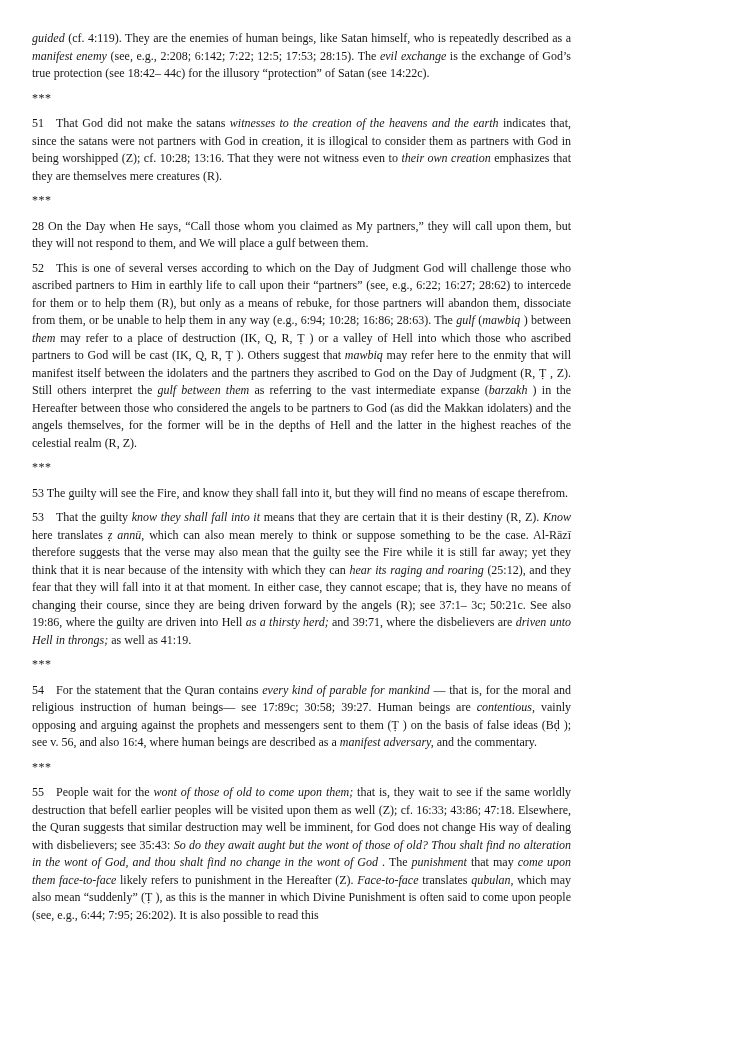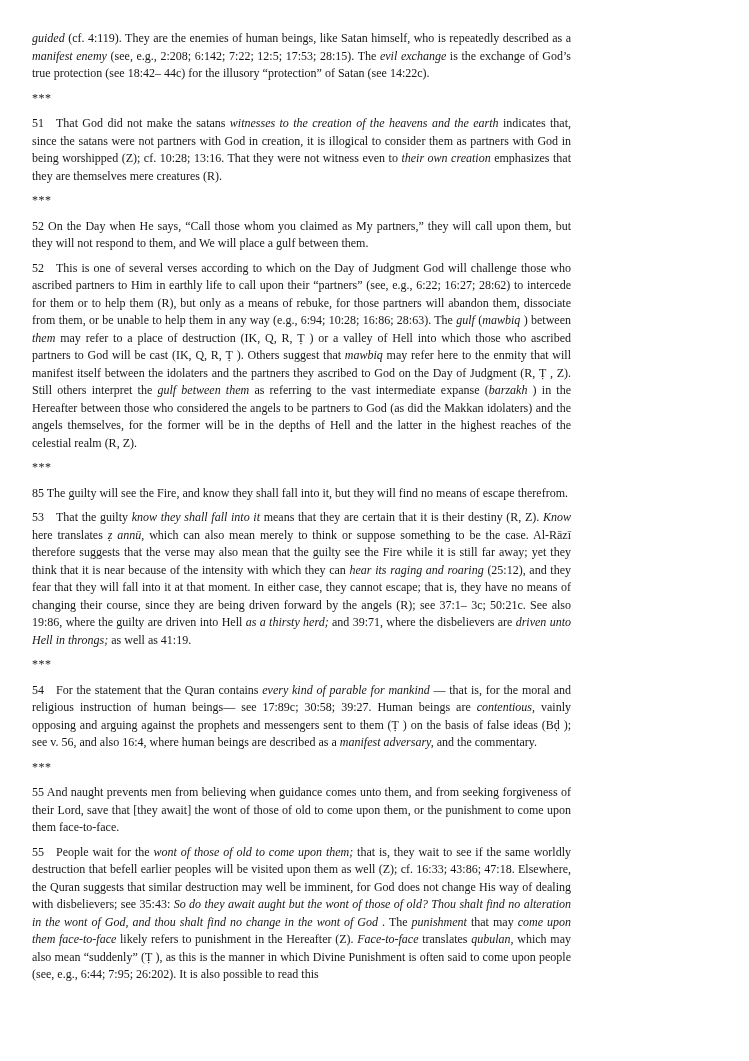--- a/index.html
+++ b/index.html
@@ -43,24 +43,23 @@
 </style>
 </head>
 <body>
 
 <div class="page">
   <div class="page-body">
       <p class="paragraph"><em>guided</em><span> (cf. 4:119). They are the enemies of human beings, like Satan himself, who is repeatedly described as a </span><em>manifest enemy</em><span> (see, e.g., 2:208; 6:142; 7:22; 12:5; 17:53; 28:15). The </span><em>evil exchange</em><span> is the exchange of God’s true protection (see 18:42– 44c) for the illusory “protection” of Satan (see 14:22c).</span></p>
       <p class="sep">***</p>
       <p class="commentary"><span>51 That God did not make the satans </span><em>witnesses to the creation of the heavens and the earth</em><span> indicates that, since the satans were not partners with God in creation, it is illogical to consider them as partners with God in being worshipped (Z); cf. 10:28; 13:16. That they were not witness even to </span><em>their own creation</em><span> emphasizes that they are themselves mere creatures (R).</span></p>
       <p class="sep">***</p>
-      <p class="verse"><span>52 On the Day when He says, “Call those whom you claimed as My partners,” they will call upon them, but they will not respond to them, and We will place a gulf between them.</span></p>
+      <p class="verse"><span>28 On the Day when He says, “Call those whom you claimed as My partners,” they will call upon them, but they will not respond to them, and We will place a gulf between them.</span></p>
       <p class="commentary"><span>52 This is one of several verses according to which on the Day of Judgment God will challenge those who ascribed partners to Him in earthly life to call upon their “partners” (see, e.g., 6:22; 16:27; 28:62) to intercede for them or to help them (R), but only as a means of rebuke, for those partners will abandon them, dissociate from them, or be unable to help them in any way (e.g., 6:94; 10:28; 16:86; 28:63). The </span><em>gulf</em><span> (</span><em>mawbiq</em><span> ) between </span><em>them</em><span> may refer to a place of destruction (IK, Q, R, Ṭ ) or a valley of Hell into which those who ascribed partners to God will be cast (IK, Q, R, Ṭ ). Others suggest that </span><em>mawbiq</em><span> may refer here to the enmity that will manifest itself between the idolaters and the partners they ascribed to God on the Day of Judgment (R, Ṭ , Z). Still others interpret the </span><em>gulf between them</em><span> as referring to the vast intermediate expanse (</span><em>barzakh</em><span> ) in the Hereafter between those who considered the angels to be partners to God (as did the Makkan idolaters) and the angels themselves, for the former will be in the depths of Hell and the latter in the highest reaches of the celestial realm (R, Z).</span></p>
       <p class="sep">***</p>
-      <p class="verse"><span>85 The guilty will see the Fire, and know they shall fall into it, but they will find no means of escape therefrom.</span></p>
+      <p class="verse"><span>53 The guilty will see the Fire, and know they shall fall into it, but they will find no means of escape therefrom.</span></p>
       <p class="commentary"><span>53 That the guilty </span><em>know they shall fall into it</em><span> means that they are certain that it is their destiny (R, Z). </span><em>Know</em><span> here translates </span><em>ẓ annū,</em><span> which can also mean merely to think or suppose something to be the case. Al-Rāzī therefore suggests that the verse may also mean that the guilty see the Fire while it is still far away; yet they think that it is near because of the intensity with which they can </span><em>hear its raging and roaring</em><span> (25:12), and they fear that they will fall into it at that moment. In either case, they cannot escape; that is, they have no means of changing their course, since they are being driven forward by the angels (R); see 37:1– 3c; 50:21c. See also 19:86, where the guilty are driven into Hell </span><em>as a thirsty herd;</em><span> and 39:71, where the disbelievers are </span><em>driven unto Hell in throngs;</em><span> as well as 41:19.</span></p>
       <p class="sep">***</p>
       <p class="commentary"><span>54 For the statement that the Quran contains </span><em>every kind of parable for mankind</em><span> — that is, for the moral and religious instruction of human beings— see 17:89c; 30:58; 39:27. Human beings are </span><em>contentious,</em><span> vainly opposing and arguing against the prophets and messengers sent to them (Ṭ ) on the basis of false ideas (Bḍ ); see v. 56, and also 16:4, where human beings are described as a </span><em>manifest adversary,</em><span> and the commentary.</span></p>
       <p class="sep">***</p>
-      <p class="verse"><span>55 And naught prevents men from believing when guidance comes unto them, and from seeking forgiveness of their Lord, save that [they await] the wont of those of old to come upon them, or the punishment to come upon them face-to-face.</span></p>
       <p class="commentary"><span>55 People wait for the </span><em>wont of those of old to come upon them;</em><span> that is, they wait to see if the same worldly destruction that befell earlier peoples will be visited upon them as well (Z); cf. 16:33; 43:86; 47:18. Elsewhere, the Quran suggests that similar destruction may well be imminent, for God does not change His way of dealing with disbelievers; see 35:43: </span><em>So do they await aught but the wont of those of old? Thou shalt find no alteration in the wont of God, and thou shalt find no change in the wont of God</em><span> . The </span><em>punishment</em><span> that may </span><em>come upon them face-to-face</em><span> likely refers to punishment in the Hereafter (Z). </span><em>Face-to-face</em><span> translates </span><em>qubulan,</em><span> which may also mean “suddenly” (Ṭ ), as this is the manner in which Divine Punishment is often said to come upon people (see, e.g., 6:44; 7:95; 26:202). It is also possible to read this</span></p>
     </div>
 </div>
 
 </body></html>

